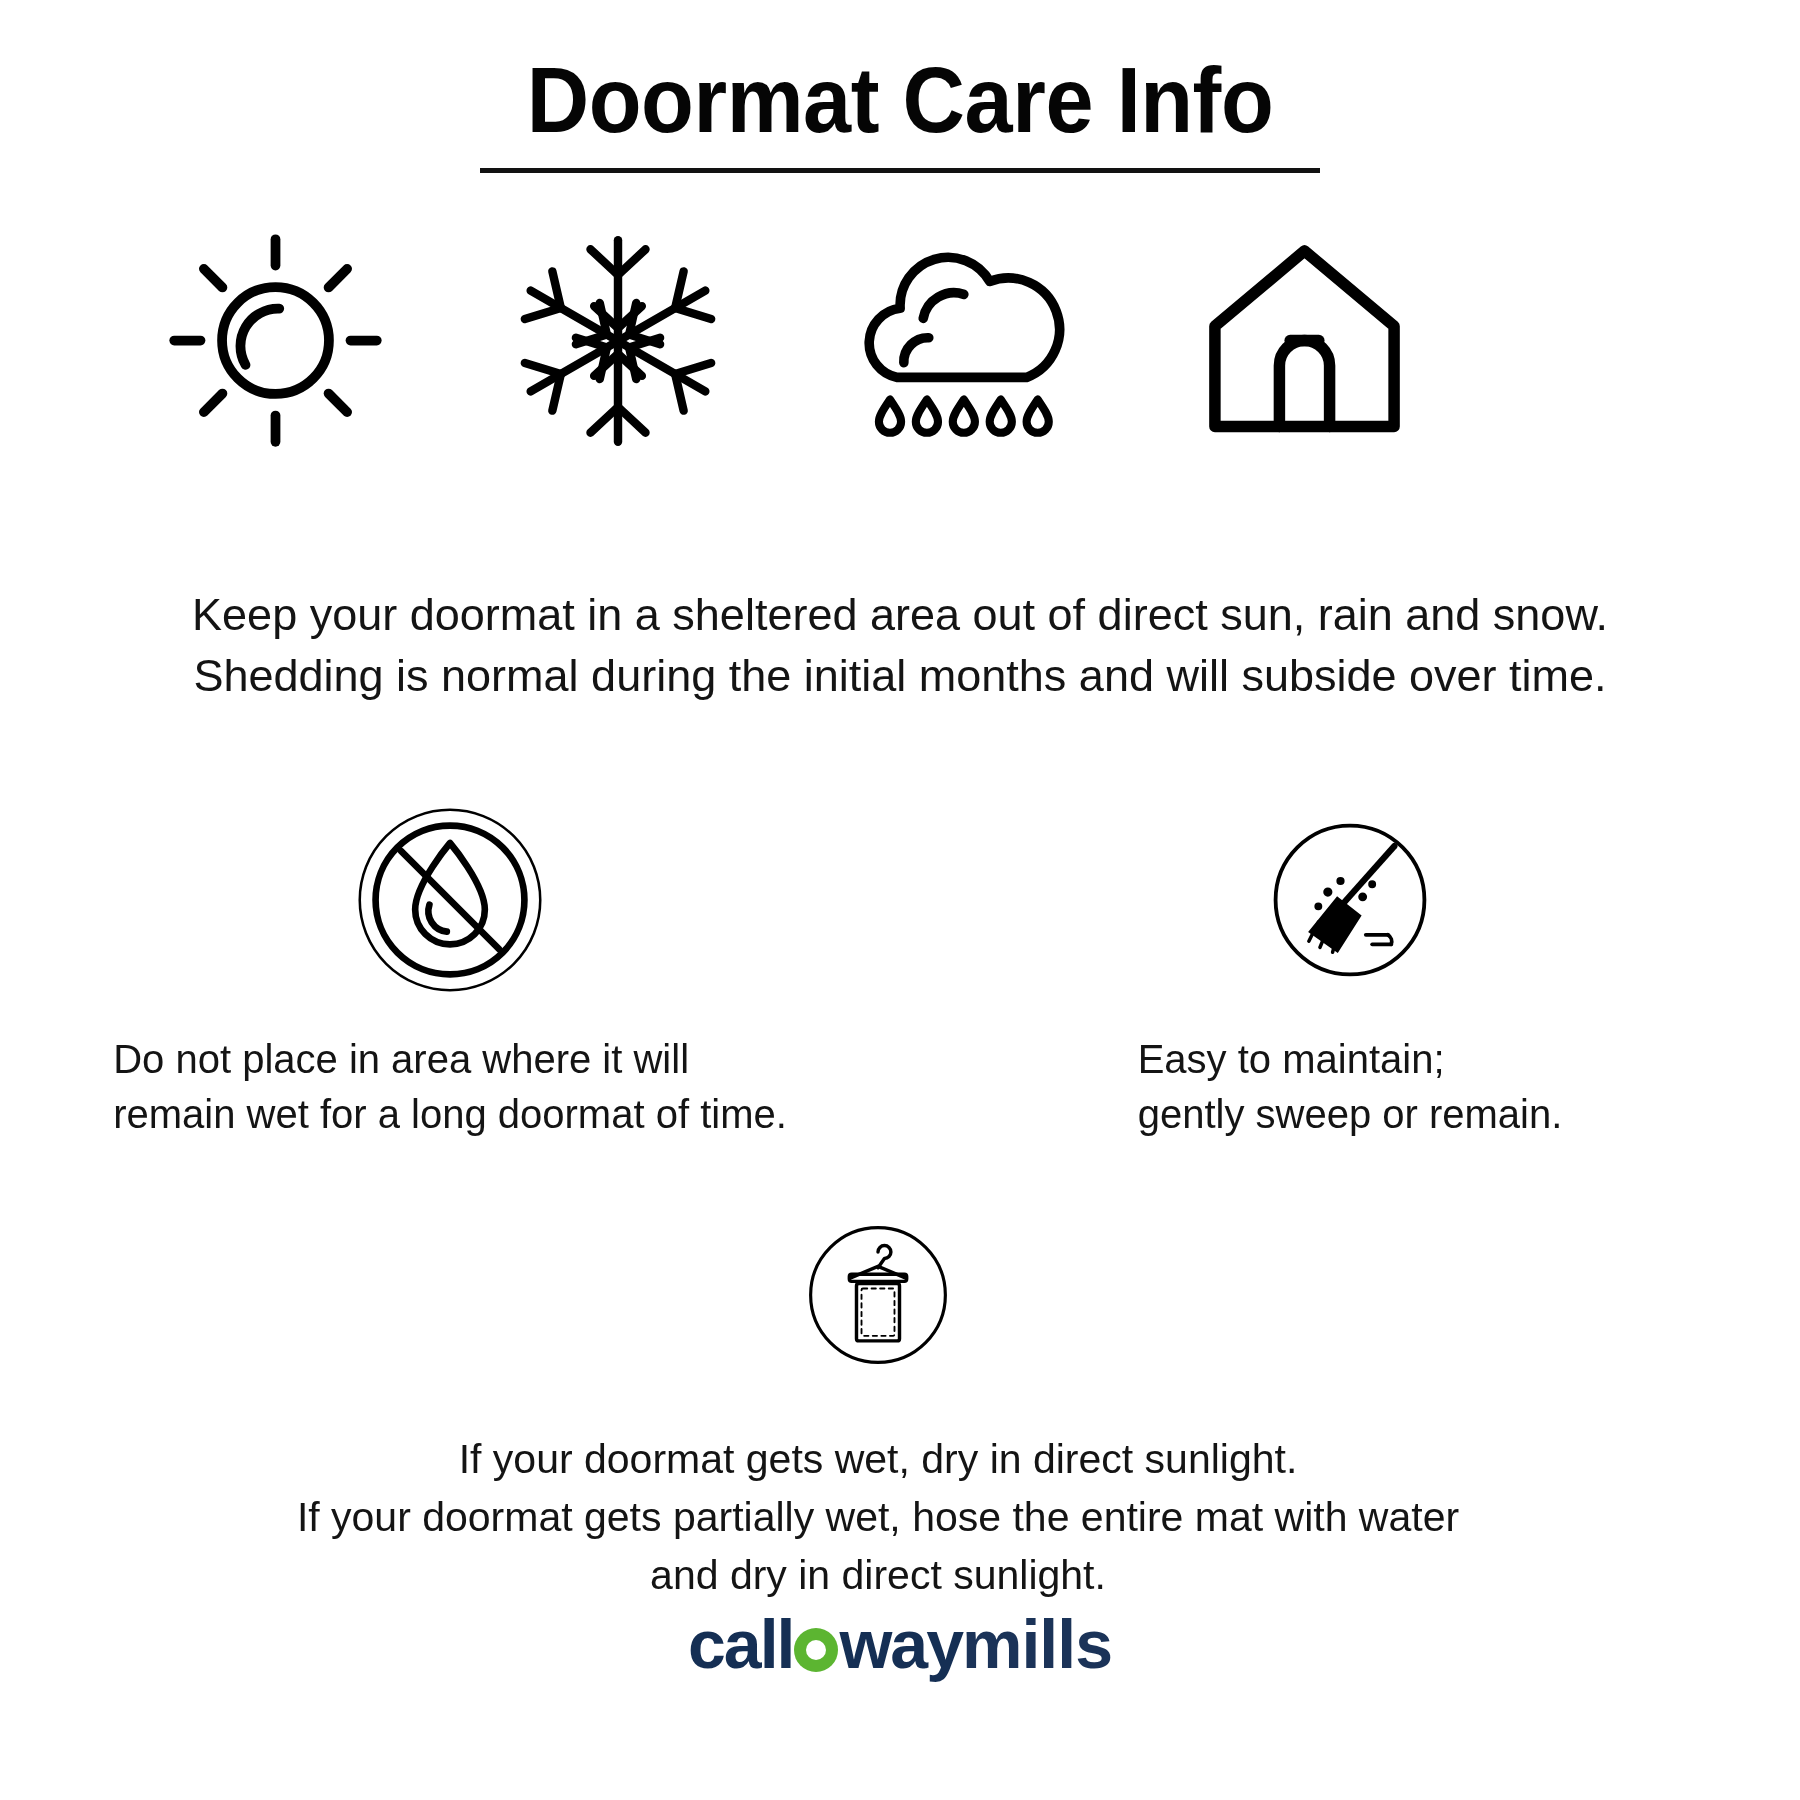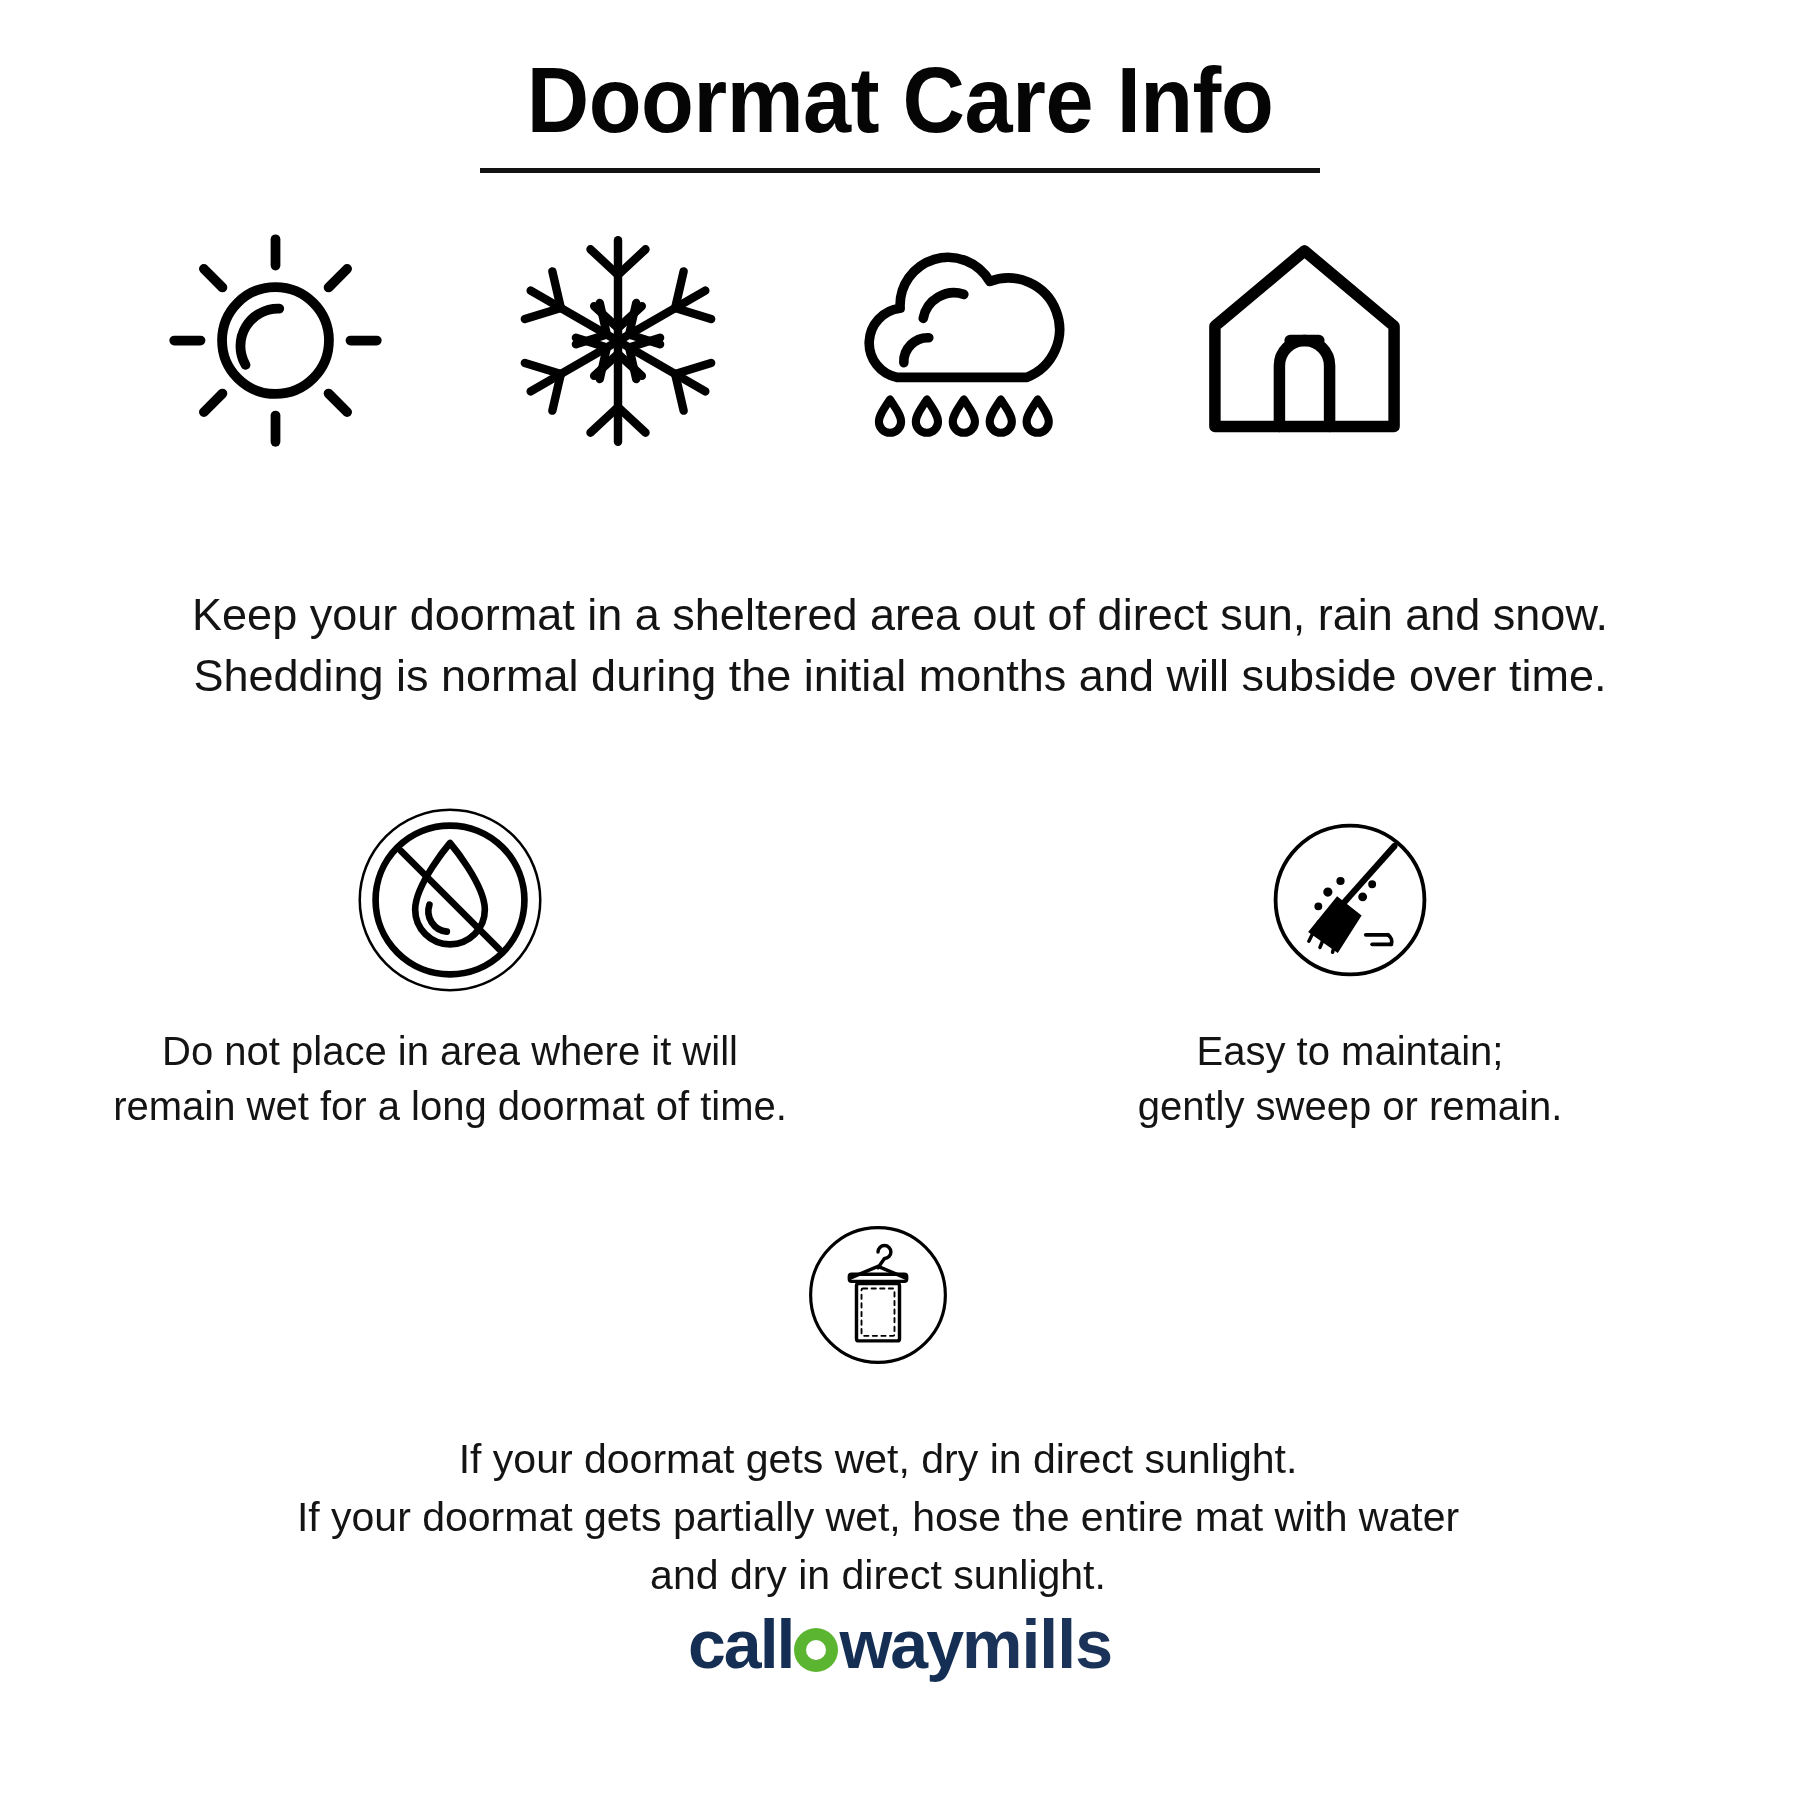--- a/index.html
+++ b/index.html
@@ -96,22 +96,22 @@
     align-items: center;
   }
   .care-icon {
     width: 200px;
     height: 200px;
     display: flex;
     align-items: center;
     justify-content: center;
   }
   .care-caption {
-    margin-top: 24px;
-    text-align: center;
+    margin-top: 32px;
+    text-align: left;
     font-family: "Liberation Sans", sans-serif;
     font-size: 40px;
     line-height: 1.38;
     color: #141414;
   }
   .care-caption div { white-space: nowrap; }
 
   
   .dry-block {
     position: absolute;

